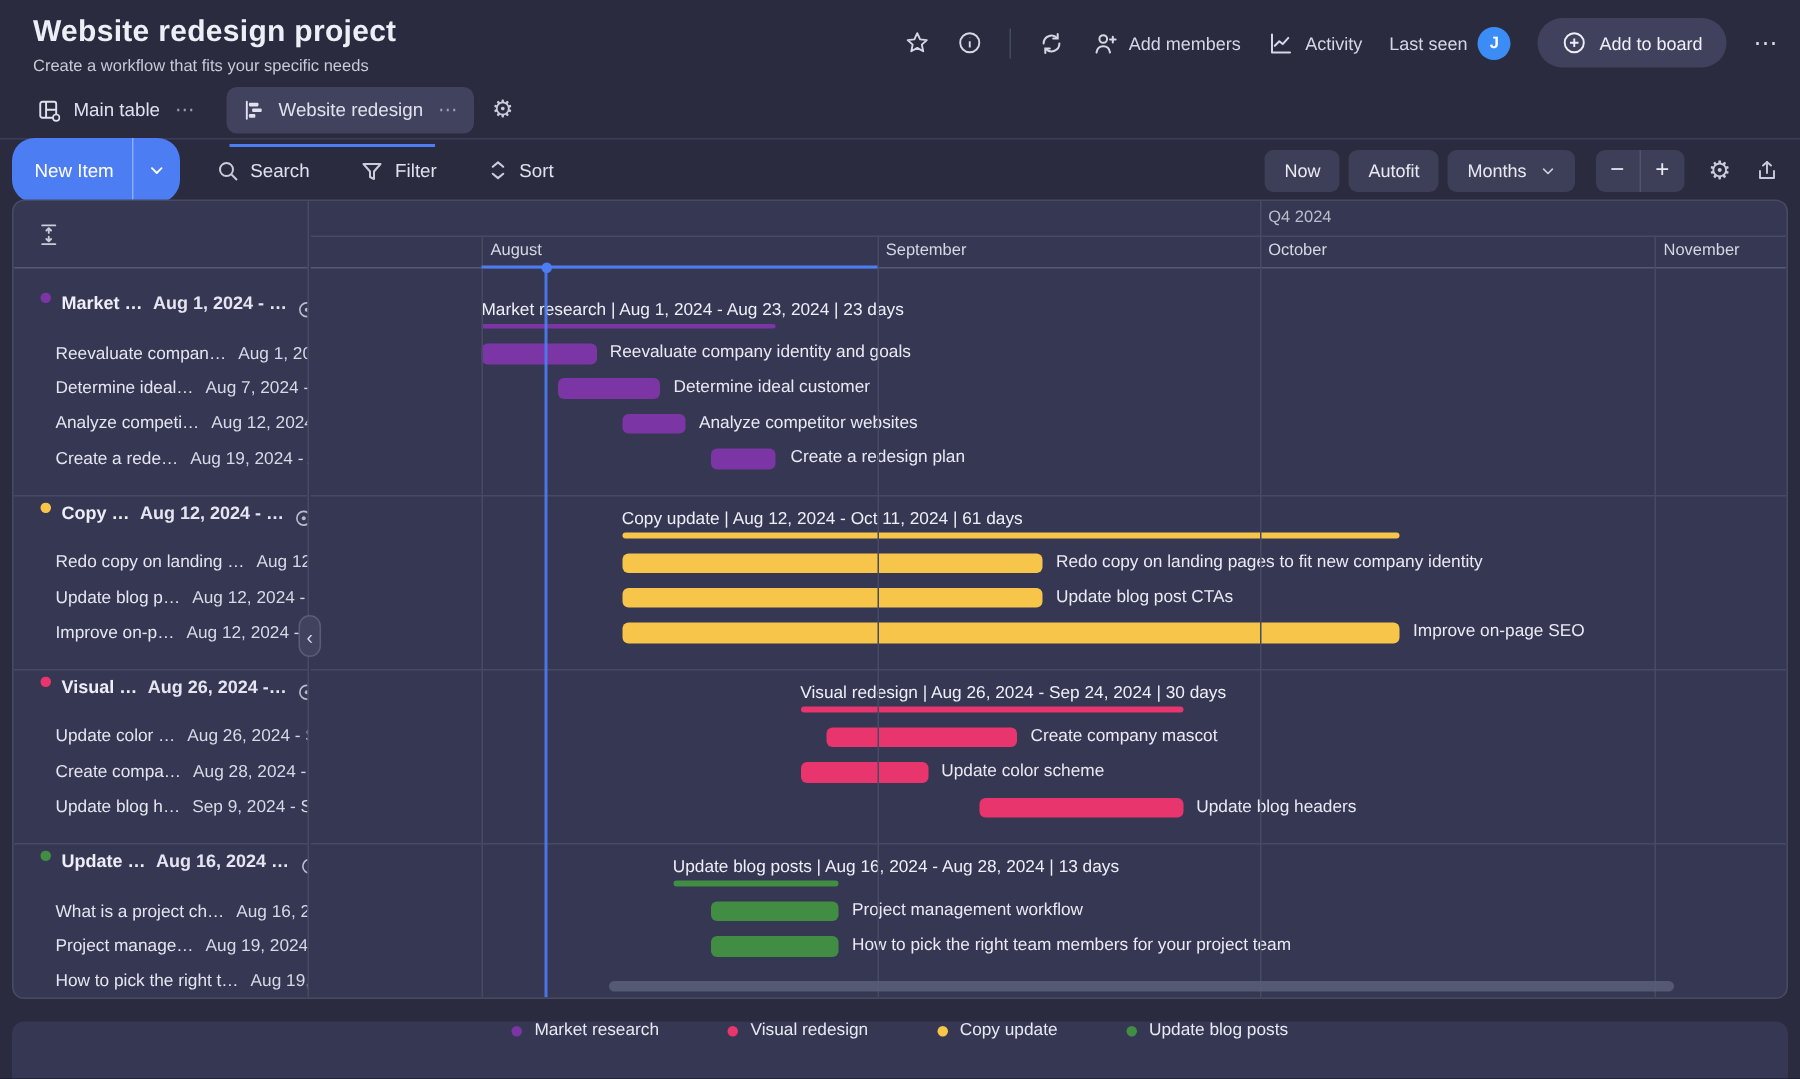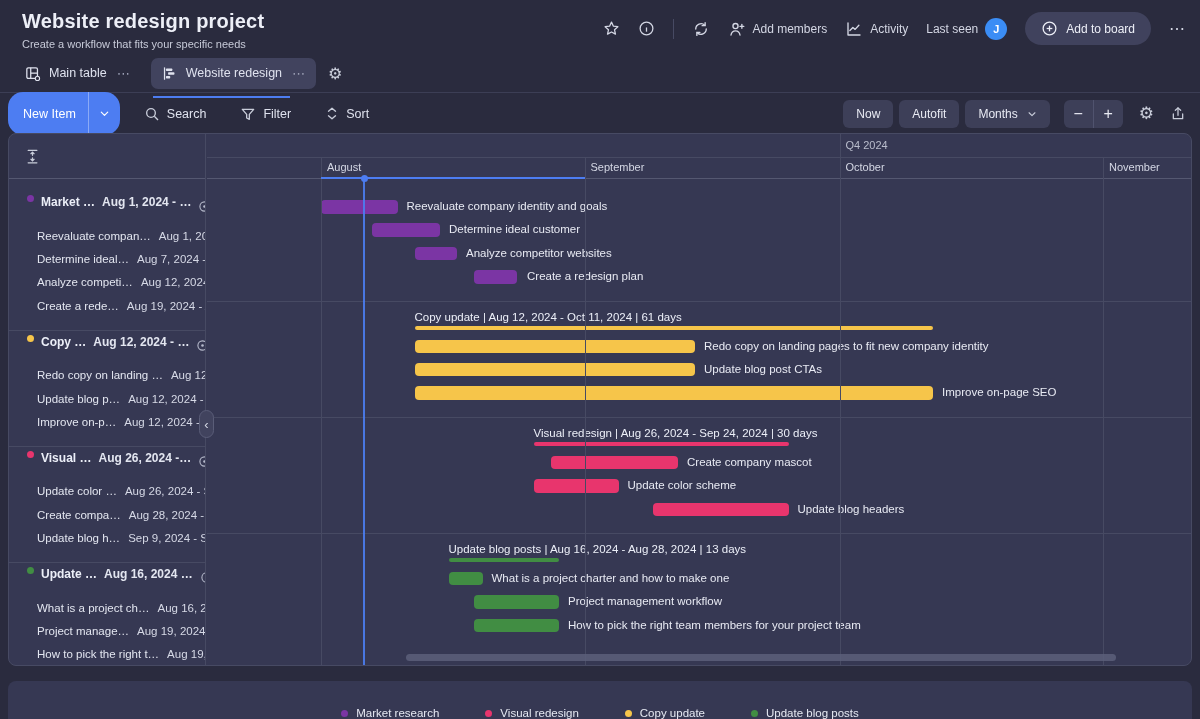--- a/index.html
+++ b/index.html
@@ -80,21 +80,21 @@
   .c-summary{position:absolute;bottom:-2px}
   .c-sumtext{font-size:11.5px;color:#eceff8;white-space:nowrap;margin-bottom:3px}
   .c-sumline{height:3.5px;border-radius:2px}
   .c-bar{position:absolute;top:5px;height:13.5px;border-radius:4px}
   .c-blabel{position:absolute;top:0;height:23.4px;line-height:23.4px;font-size:11.5px;color:#e8eaf3;white-space:nowrap}
 
   .collapse-handle{position:absolute;left:190px;top:276px;width:15px;height:28px;background:#41435e;border:1px solid #5a5d78;border-radius:8px;color:#d4d7e4;display:flex;align-items:center;justify-content:center;font-size:13px;cursor:pointer;z-index:6}
   .hscroll{position:absolute;left:397px;bottom:4px;width:710px;height:7px;border-radius:4px;background:#5c5f7a;opacity:.85;z-index:6;cursor:pointer}
 
   
-  .footer{position:absolute;left:8px;right:8px;top:681px;bottom:0;background:var(--panel);border-radius:8px 8px 0 0;display:flex;align-items:flex-end;justify-content:center;gap:46px}
+  .footer{position:absolute;left:8px;right:8px;top:681px;bottom:0;background:var(--panel);border-radius:8px 8px 0 0;display:flex;align-items:flex-start;justify-content:center;gap:46px}
   .lg-item{display:flex;align-items:center;gap:8px;font-size:11.5px;color:#e6e9f2}
   .lg-dot{width:7px;height:7px;border-radius:50%}
 </style>
 </head>
 <body>
 
 <div class="app">
 
   <div class="tophdr">
     <div>
@@ -432,20 +432,26 @@
       <div class="m-row" id="m-row">
           <span class="m-label" style="left:120px">August</span>
           <span class="m-label" style="left:383.5px">September</span>
           <span class="m-label" style="left:638.5px">October</span>
           <span class="m-label" style="left:902px">November</span>
           <div class="aug-underline" style="left:114px;width:263.5px"></div>
    <div class="today-dot" style="left:153.5px"></div>
         </div>
       <div id="chart-sections">
           <div class="sec first">
+    <div class="g-row">
+              <div class="c-summary" style="left:114px">
+      <div class="c-sumtext">Market research | Aug 1, 2024 - Aug 23, 2024 | 23 days</div>
+      <div class="c-sumline" style="width:195.5px;background:#7b35a4"></div>
+    </div>
+            </div>
             <div class="i-row">
       <div class="c-bar" style="left:114px;width:76.5px;background:#7b35a4"></div>
       <div class="c-blabel" style="left:199.5px">Reevaluate company identity and goals</div>
     </div>
             <div class="i-row">
       <div class="c-bar" style="left:165px;width:68px;background:#7b35a4"></div>
       <div class="c-blabel" style="left:242px">Determine ideal customer</div>
     </div>
             <div class="i-row">
       <div class="c-bar" style="left:207.5px;width:42.5px;background:#7b35a4"></div>
@@ -496,24 +502,20 @@
       <div class="c-blabel" style="left:590.5px">Update blog headers</div>
     </div>
           </div>
           <div class="sec">
     <div class="g-row">
               <div class="c-summary" style="left:241.5px">
       <div class="c-sumtext">Update blog posts | Aug 16, 2024 - Aug 28, 2024 | 13 days</div>
       <div class="c-sumline" style="width:110.5px;background:#418d43"></div>
     </div>
             </div>
-            <div class="i-row">
-      <div class="c-bar" style="left:241.5px;width:34px;background:#418d43"></div>
-      <div class="c-blabel" style="left:284.5px">What is a project charter and how to make one</div>
-    </div>
             <div class="i-row">
       <div class="c-bar" style="left:267px;width:85px;background:#418d43"></div>
       <div class="c-blabel" style="left:361px">Project management workflow</div>
     </div>
             <div class="i-row">
       <div class="c-bar" style="left:267px;width:85px;background:#418d43"></div>
       <div class="c-blabel" style="left:361px">How to pick the right team members for your project team</div>
     </div>
           </div>
         </div>

